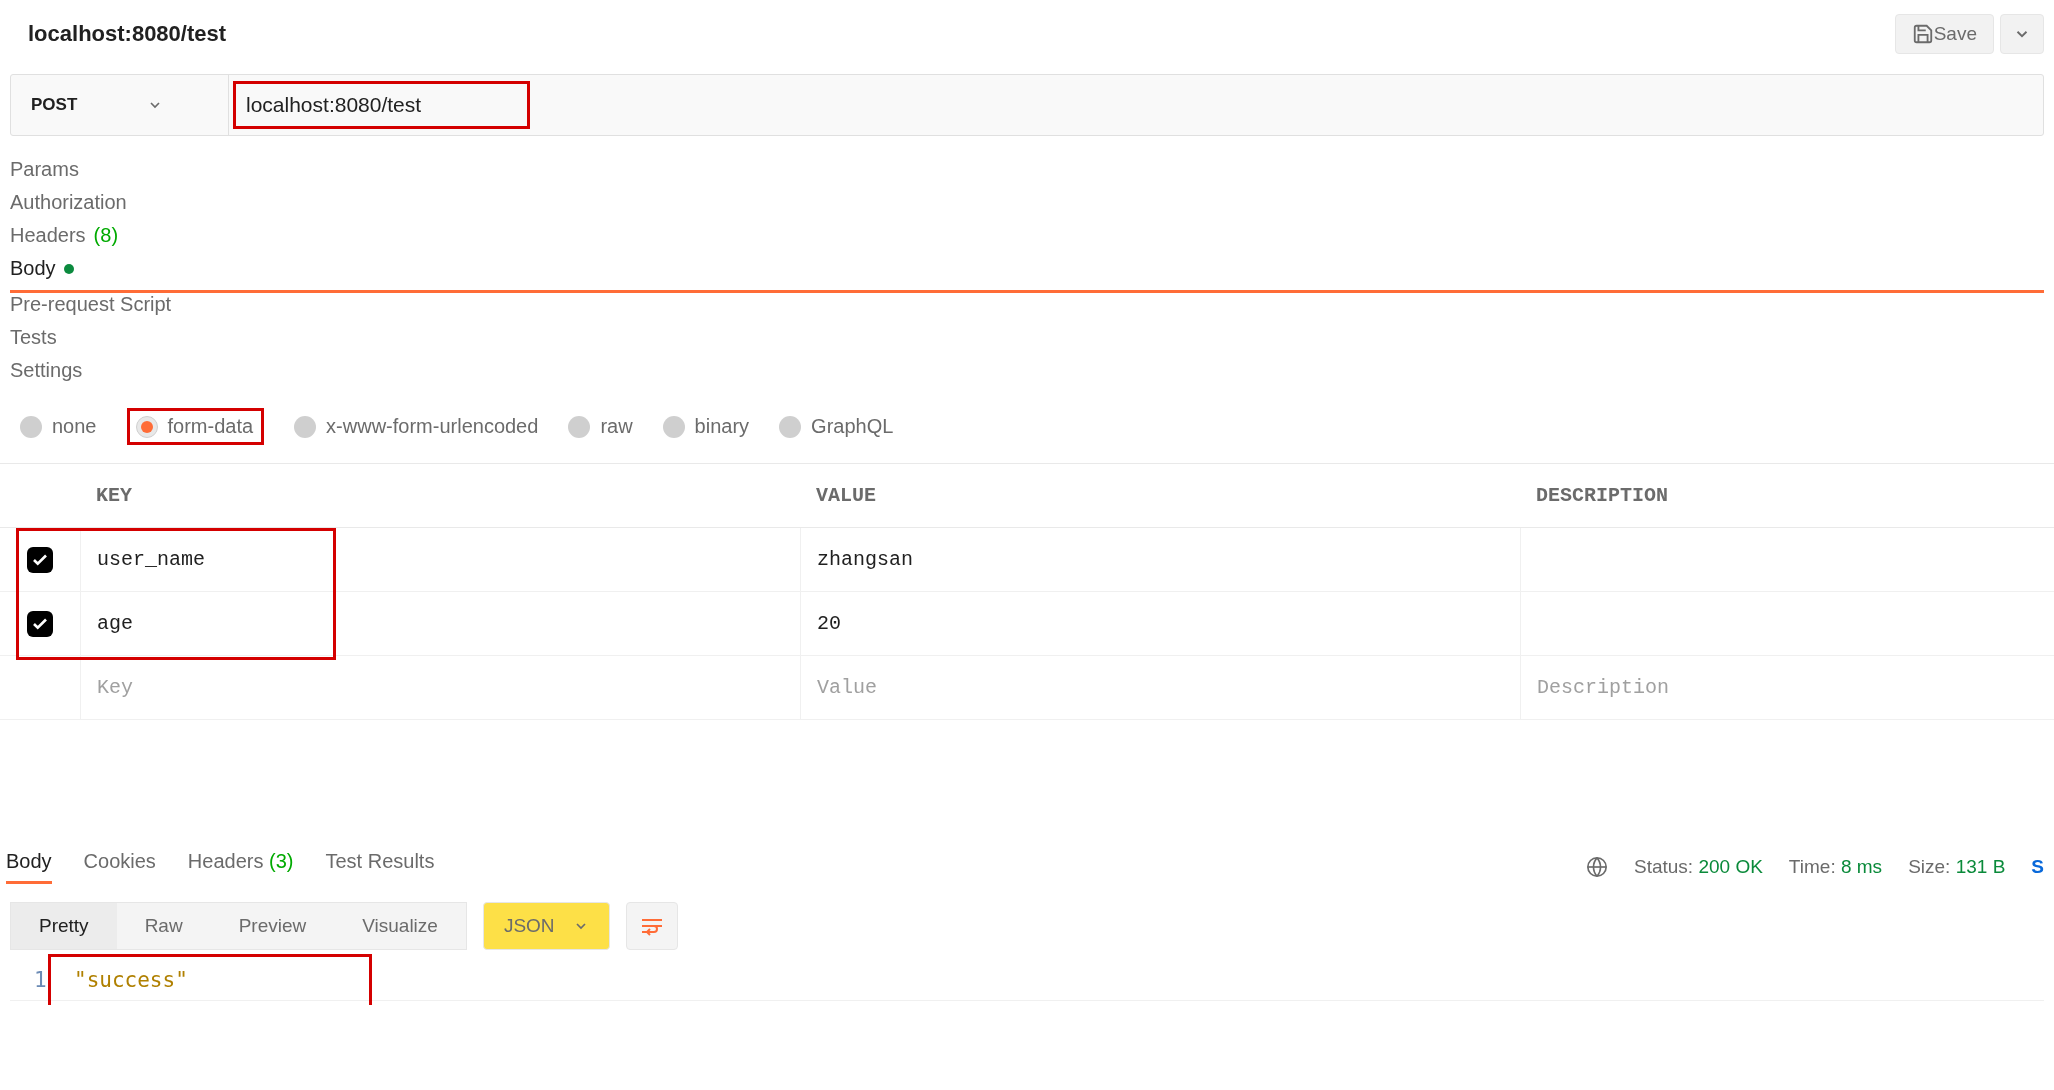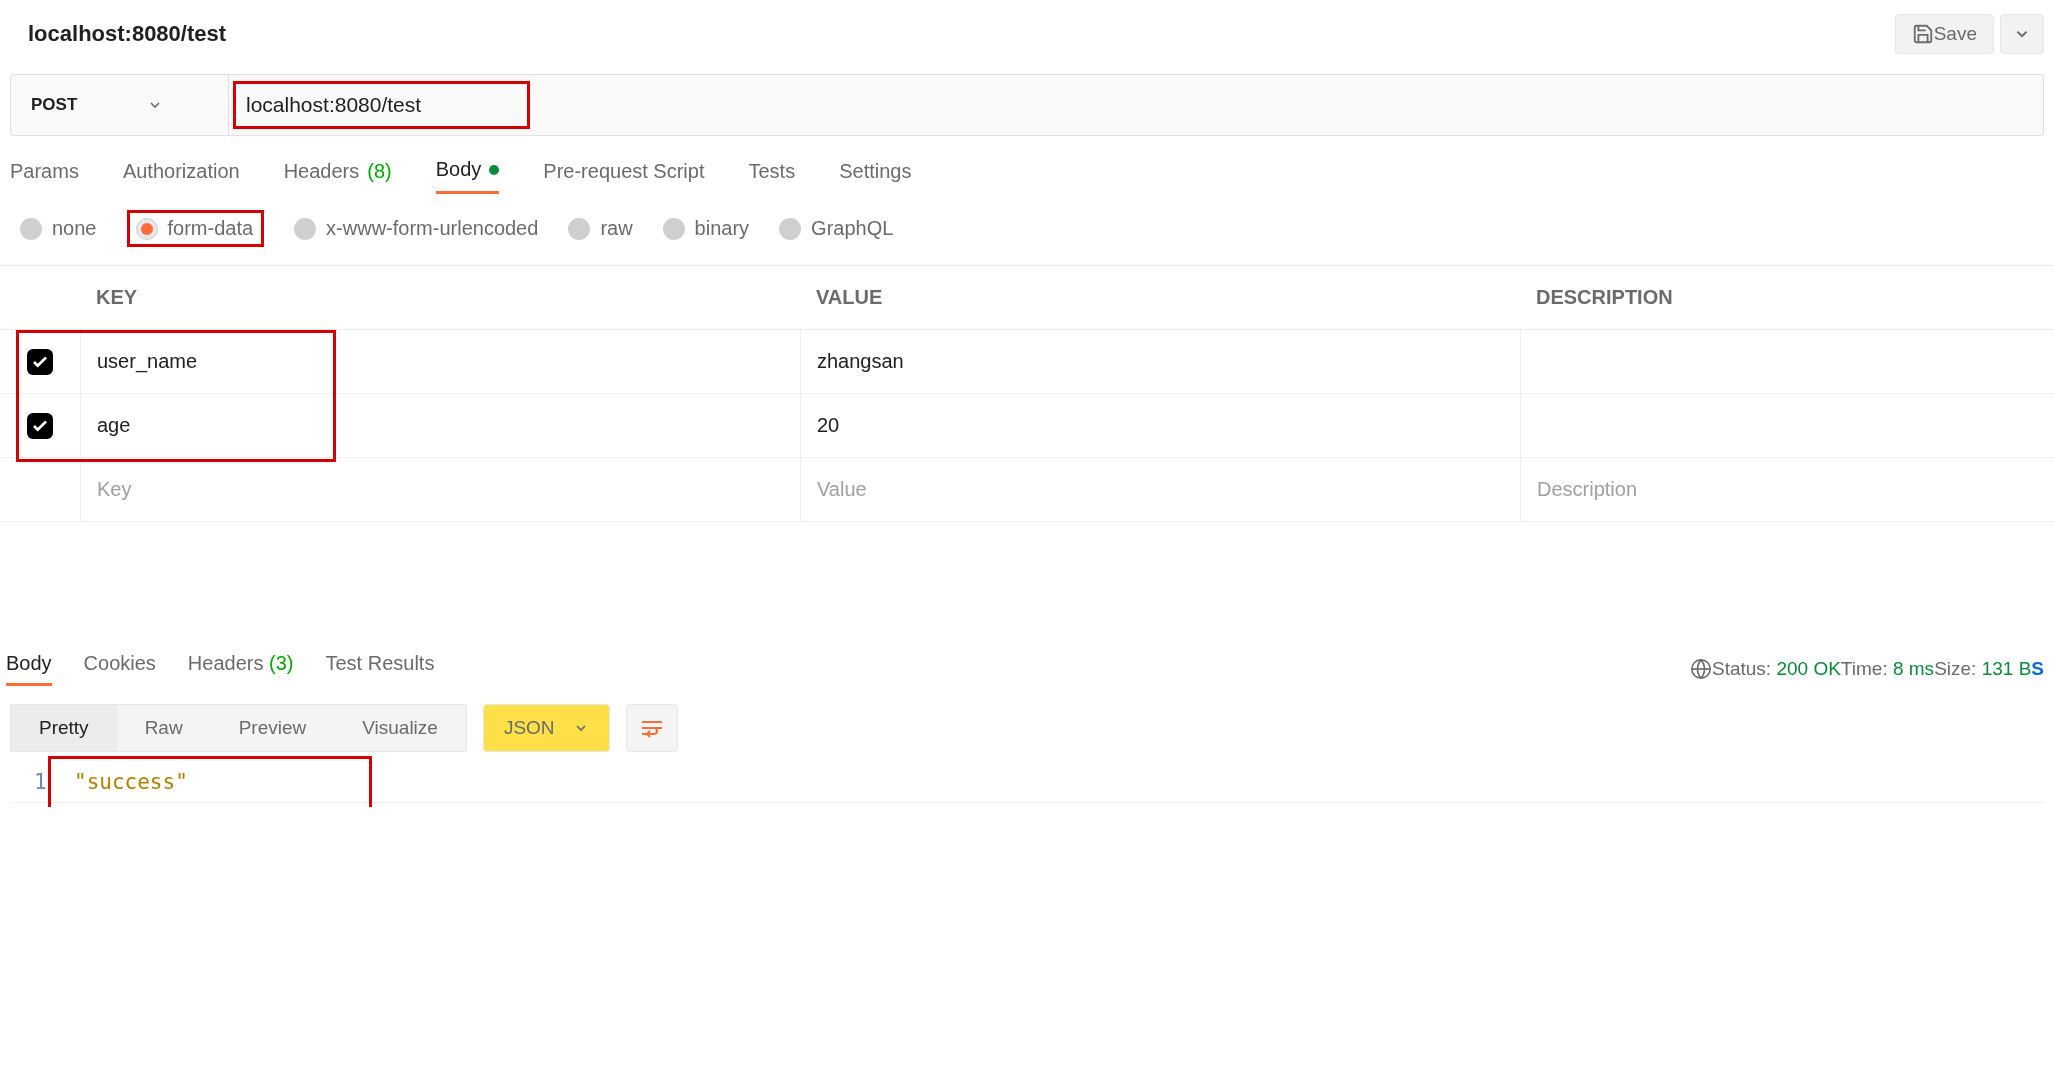--- a/index.html
+++ b/index.html
@@ -60,22 +60,22 @@
     border: none; background: transparent; font-size: 21px;
     color: #212121; width: 100%; outline: none;
     padding: 8px 10px;
   }
   .url-highlight {
     border: 3px solid #d40000; padding: 1px 0; display: inline-block;
   }
 
   
   .req-tabs {
-    display: flex; gap: 44px; padding: 22px 10px 0 10px;
-    font-size: 20px; color: #6b6b6b;
+    display: flex; padding: 22px 10px 0 10px;
+    font-size: 20px; color: #6b6b6b; flex-direction: column;
   }
   .req-tab { cursor: pointer; display: flex; align-items: center; gap: 8px; padding-bottom: 10px; }
   .req-tab.active { color: #212121; font-weight: 500; border-bottom: 3px solid #ff6c37; }
   .count-green { color: #0a0; }
   .dot-green { width: 10px; height: 10px; border-radius: 50%; background: #0b8a3e; display: inline-block; }
 
   
   .body-types {
     display: flex; gap: 30px; padding: 16px 10px 14px 20px;
     font-size: 20px; color: #6b6b6b; align-items: center;
@@ -84,21 +84,21 @@
   .radio-outer {
     width: 22px; height: 22px; border-radius: 50%;
     background: #cfcfcf; display: flex; align-items: center; justify-content: center;
   }
   .radio-inner { width: 12px; height: 12px; border-radius: 50%; background: transparent; }
   .radio-item.selected .radio-inner { background: #ff6c37; }
   .radio-item.selected .radio-outer { background: #e8e8e8; border: 1px solid #d0d0d0; }
   .formdata-highlight { border: 3px solid #d40000; padding: 4px 8px 4px 6px; }
 
   
-  .kv-table { border-top: 1px solid #e9e9e9; margin-top: 4px; }
+  .kv-table { border-top: 1px solid #e9e9e9; margin-top: 4px; font-family: Liberation Mono, monospace; }
   .kv-header, .kv-row {
     display: grid;
     grid-template-columns: 80px 720px 720px 1fr;
     align-items: center;
     font-size: 20px;
   }
   .kv-header {
     background: #fff; color: #6b6b6b; font-weight: 600;
     height: 64px; border-bottom: 1px solid #e9e9e9;
   }
@@ -127,21 +127,21 @@
   .resp-row {
     display: flex; align-items: center; justify-content: space-between;
     padding: 130px 10px 0 6px;
   }
   .resp-tabs {
     display: flex; gap: 32px; font-size: 20px; color: #6b6b6b;
   }
   .resp-tab { cursor: pointer; padding-bottom: 8px; }
   .resp-tab.active { color: #212121; border-bottom: 3px solid #ff6c37; }
   .resp-meta {
-    display: flex; font-size: 19px; color: #6b6b6b;
+    display: flex; gap: 26px; font-size: 19px; color: #6b6b6b;
   }
   .resp-meta .lbl { color: #6b6b6b; }
   .resp-meta .val-green { color: #0a8a3a; }
   .resp-meta .link-s { color: #0969da; font-weight: 600; }
   .globe { color: #6b6b6b; }
 
   
   .resp-toolbar {
     display: flex; gap: 16px; align-items: center; padding: 18px 10px 6px 10px;
   }

